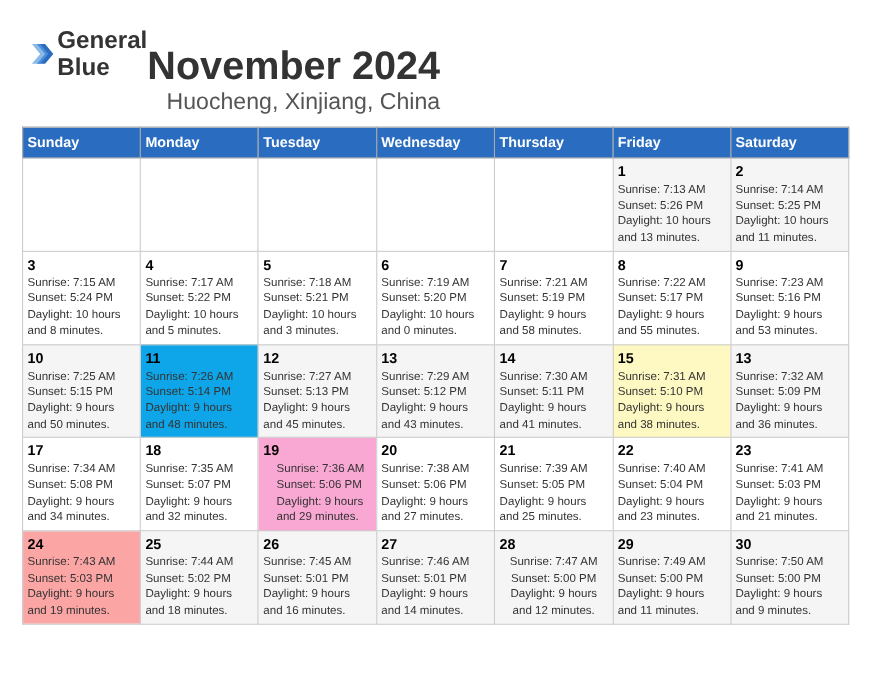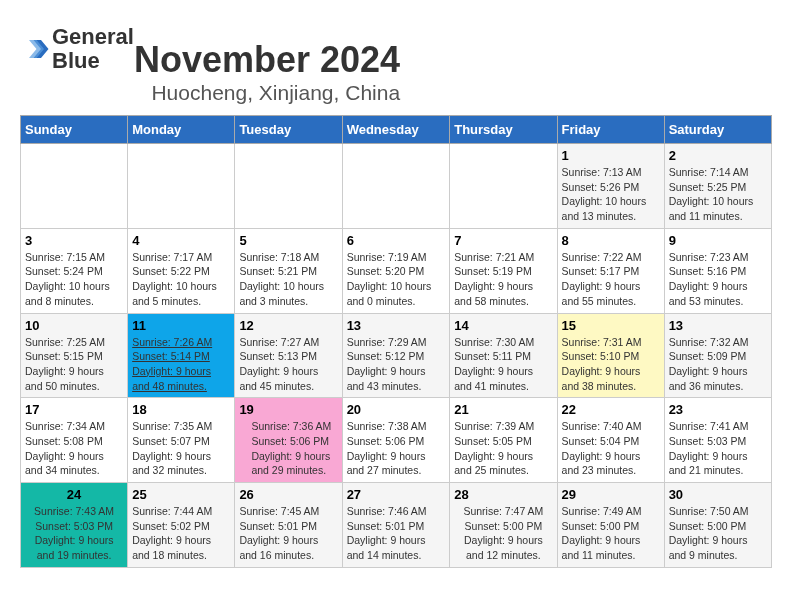--- a/index.html
+++ b/index.html
@@ -185,21 +185,21 @@
       </tr>
       <tr>
         <td style="background: rgb(245, 245, 245);">
           <div class="day-number">10</div>
           <div class="day-info" style="white-space: pre-line;">Sunrise: 7:25 AM
 Sunset: 5:15 PM
 Daylight: 9 hours and 50 minutes.</div>
         </td>
         <td style="background: #0ea5e9;">
           <div class="day-number">11</div>
-          <div class="day-info" style="white-space: pre-line; text-decoration: underline;">Sunrise: 7:26 AM
+          <div class="day-info" style="white-space: pre-line;">Sunrise: 7:26 AM
 Sunset: 5:14 PM
 Daylight: 9 hours and 48 minutes.</div>
         </td>
         <td style="background: rgb(245, 245, 245);">
           <div class="day-number">12</div>
           <div class="day-info" style="white-space: pre-line;">Sunrise: 7:27 AM
 Sunset: 5:13 PM
 Daylight: 9 hours and 45 minutes.</div>
         </td>
         <td style="background: rgb(245, 245, 245);">
@@ -265,21 +265,21 @@
 Daylight: 9 hours and 23 minutes.</div>
         </td>
         <td style="background: rgb(255, 255, 255);">
           <div class="day-number">23</div>
           <div class="day-info" style="white-space: pre-line;">Sunrise: 7:41 AM
 Sunset: 5:03 PM
 Daylight: 9 hours and 21 minutes.</div>
         </td>
       </tr>
       <tr>
-        <td style="background: #14b8a6; text-align: center;">
+        <td style="background: #fca5a5;">
           <div class="day-number">24</div>
           <div class="day-info" style="white-space: pre-line;">Sunrise: 7:43 AM
 Sunset: 5:03 PM
 Daylight: 9 hours and 19 minutes.</div>
         </td>
         <td style="background: rgb(245, 245, 245);">
           <div class="day-number">25</div>
           <div class="day-info" style="white-space: pre-line;">Sunrise: 7:44 AM
 Sunset: 5:02 PM
 Daylight: 9 hours and 18 minutes.</div>

